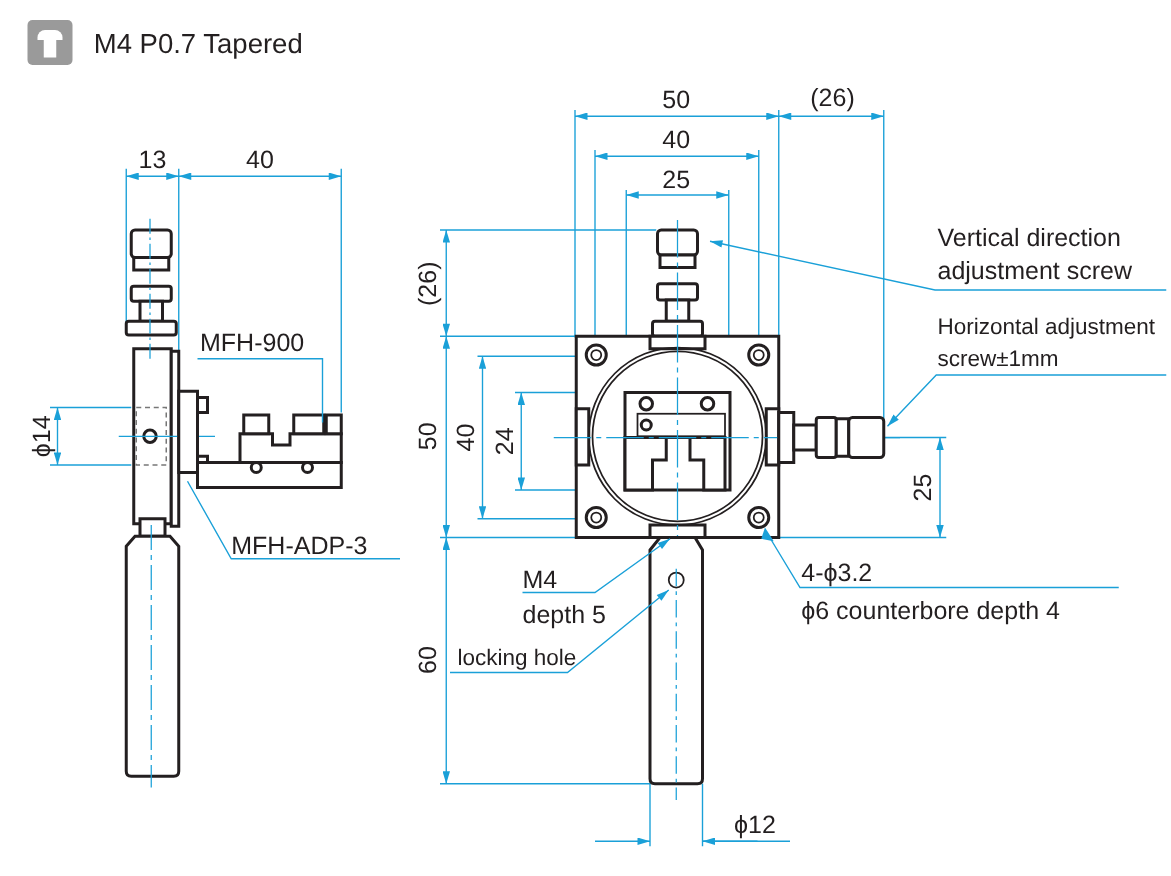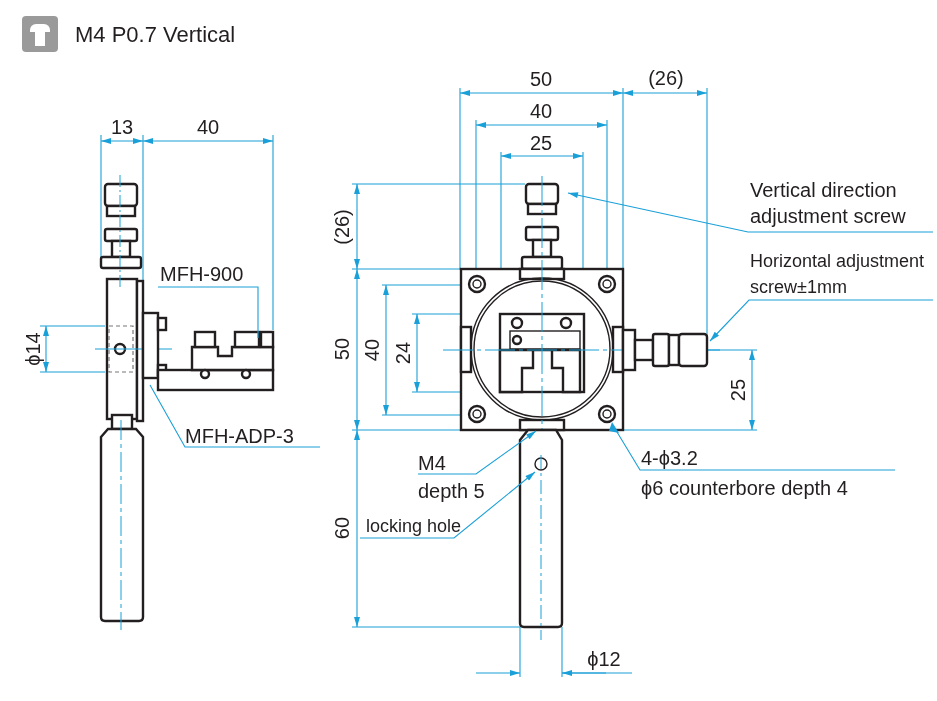--- a/index.html
+++ b/index.html
@@ -19,21 +19,21 @@
   .title-icon .cap { position:absolute; left:8px; top:8px; width:20px; height:8px; background:#fff; border-radius:6px 6px 0 0; }
   .title-icon .stem { position:absolute; left:13px; top:16px; width:10px; height:14px; background:#fff; }
 </style>
 </head>
 <body>
 
 <div class="title-icon">
     <div class="cap"></div>
     <div class="stem"></div>
   </div>
-<div class="title-text">M4 P0.7 Vertical</div>
+<div class="title-text">M4 P0.7 Tapered</div>
 
 <svg id="drawing" width="937" height="701" viewBox="0 0 937 701">
   <defs>
     <marker id="ar" viewBox="0 0 10 6" refX="10" refY="3" markerWidth="14" markerHeight="6" orient="auto-start-reverse" markerUnits="userSpaceOnUse">
       <path d="M0,0 L10,3 L0,6 Z" class="arrow"></path>
     </marker>
   </defs>
 
   <g>
 

